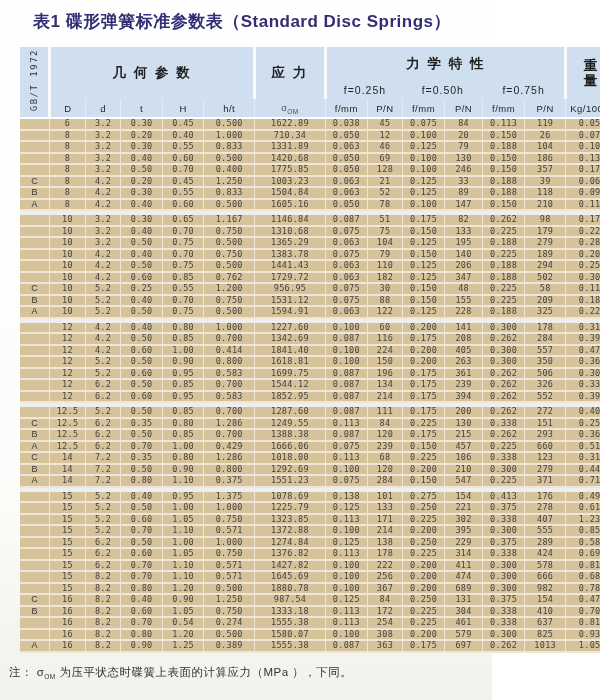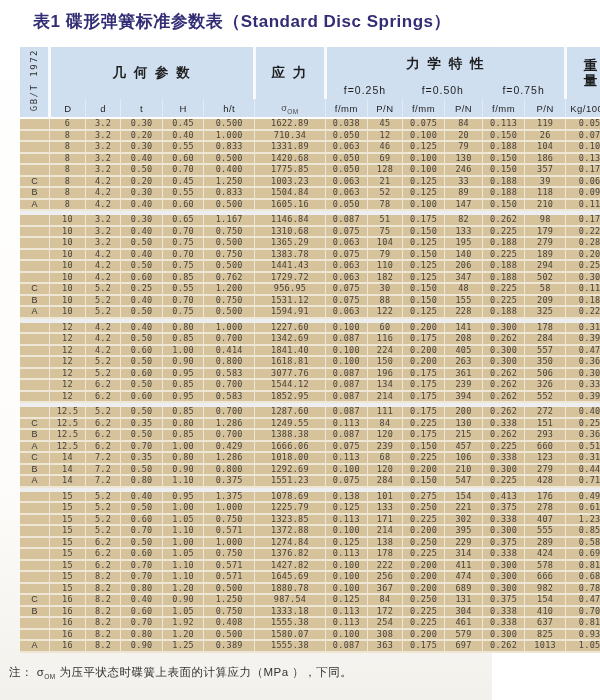--- a/index.html
+++ b/index.html
@@ -444,21 +444,21 @@
           <td>350</td>
           <td>0.36</td>
         </tr>
         <tr>
           <td class="grade"></td>
           <td>12</td>
           <td>5.2</td>
           <td>0.60</td>
           <td>0.95</td>
           <td>0.583</td>
-          <td>3077.76</td>
+          <td>1699.75</td>
           <td>0.087</td>
           <td>196</td>
           <td>0.175</td>
           <td>361</td>
           <td>0.262</td>
           <td>506</td>
           <td>0.30</td>
         </tr>
         <tr>
           <td class="grade"></td>
@@ -597,21 +597,21 @@
           <td>7.2</td>
           <td>0.80</td>
           <td>1.10</td>
           <td>0.375</td>
           <td>1551.23</td>
           <td>0.075</td>
           <td>284</td>
           <td>0.150</td>
           <td>547</td>
           <td>0.225</td>
-          <td>428</td>
+          <td>371</td>
           <td>0.71</td>
         </tr>
         <tr class="sep">
           <td colspan="14"></td>
         </tr>
         <tr>
           <td class="grade"></td>
           <td>15</td>
           <td>5.2</td>
           <td>0.40</td>
@@ -784,22 +784,22 @@
           <td>304</td>
           <td>0.338</td>
           <td>410</td>
           <td>0.70</td>
         </tr>
         <tr>
           <td class="grade"></td>
           <td>16</td>
           <td>8.2</td>
           <td>0.70</td>
-          <td>1.92</td>
-          <td>0.408</td>
+          <td>0.54</td>
+          <td>0.274</td>
           <td>1555.38</td>
           <td>0.113</td>
           <td>254</td>
           <td>0.225</td>
           <td>461</td>
           <td>0.338</td>
           <td>637</td>
           <td>0.81</td>
         </tr>
         <tr>

